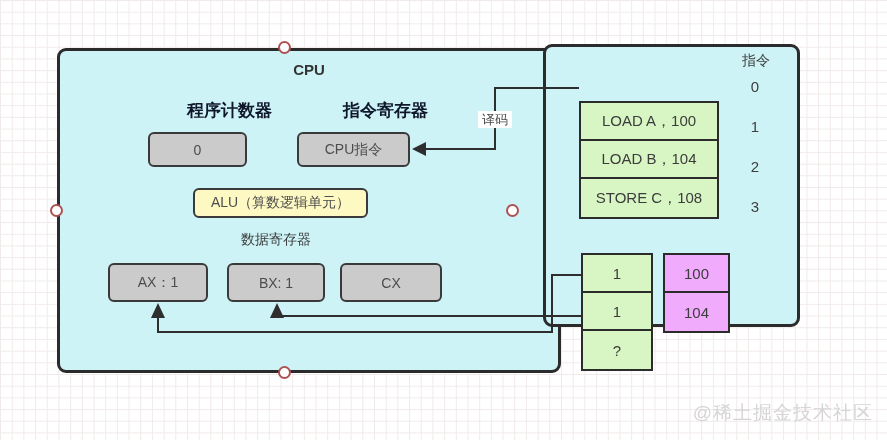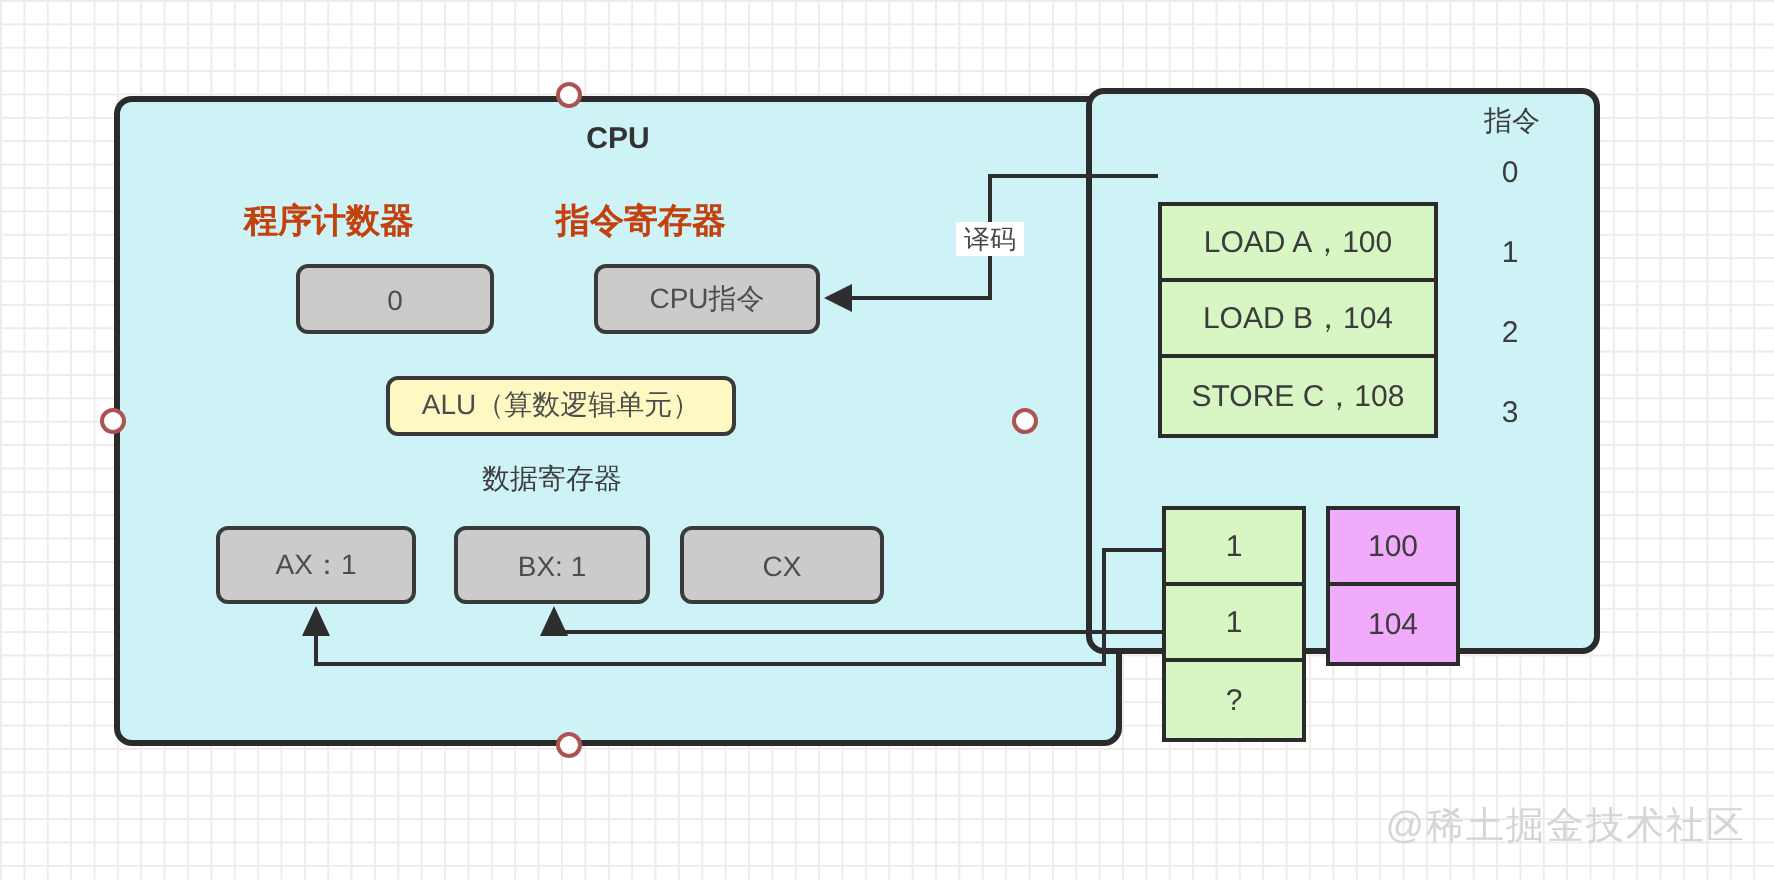--- a/index.html
+++ b/index.html
@@ -25,21 +25,21 @@
   }
   .cpu-panel{left:57px;top:48px;width:504px;height:325px;}
   .mem-panel{left:543px;top:44px;width:257px;height:283px;}
 
   .cpu-title{
     position:absolute;left:0;top:10px;width:100%;
     text-align:center;font-size:15px;font-weight:bold;color:#333;
   }
   .heading{
     position:absolute;height:20px;line-height:20px;
-    text-align:left;font-size:17px;font-weight:bold;color:#c2410c;
+    text-align:right;font-size:17px;font-weight:bold;color:#0f172a;
   }
   .pc-heading{left:62px;top:50px;width:150px;}
   .ir-heading{left:218px;top:50px;width:150px;}
 
   .gray-box{
     position:absolute;box-sizing:border-box;
     background:#cbcbcb;border:2px solid #3a3a3a;border-radius:6px;
     display:flex;align-items:center;justify-content:center;
     font-size:14px;color:#4d4d4d;white-space:pre;
   }

